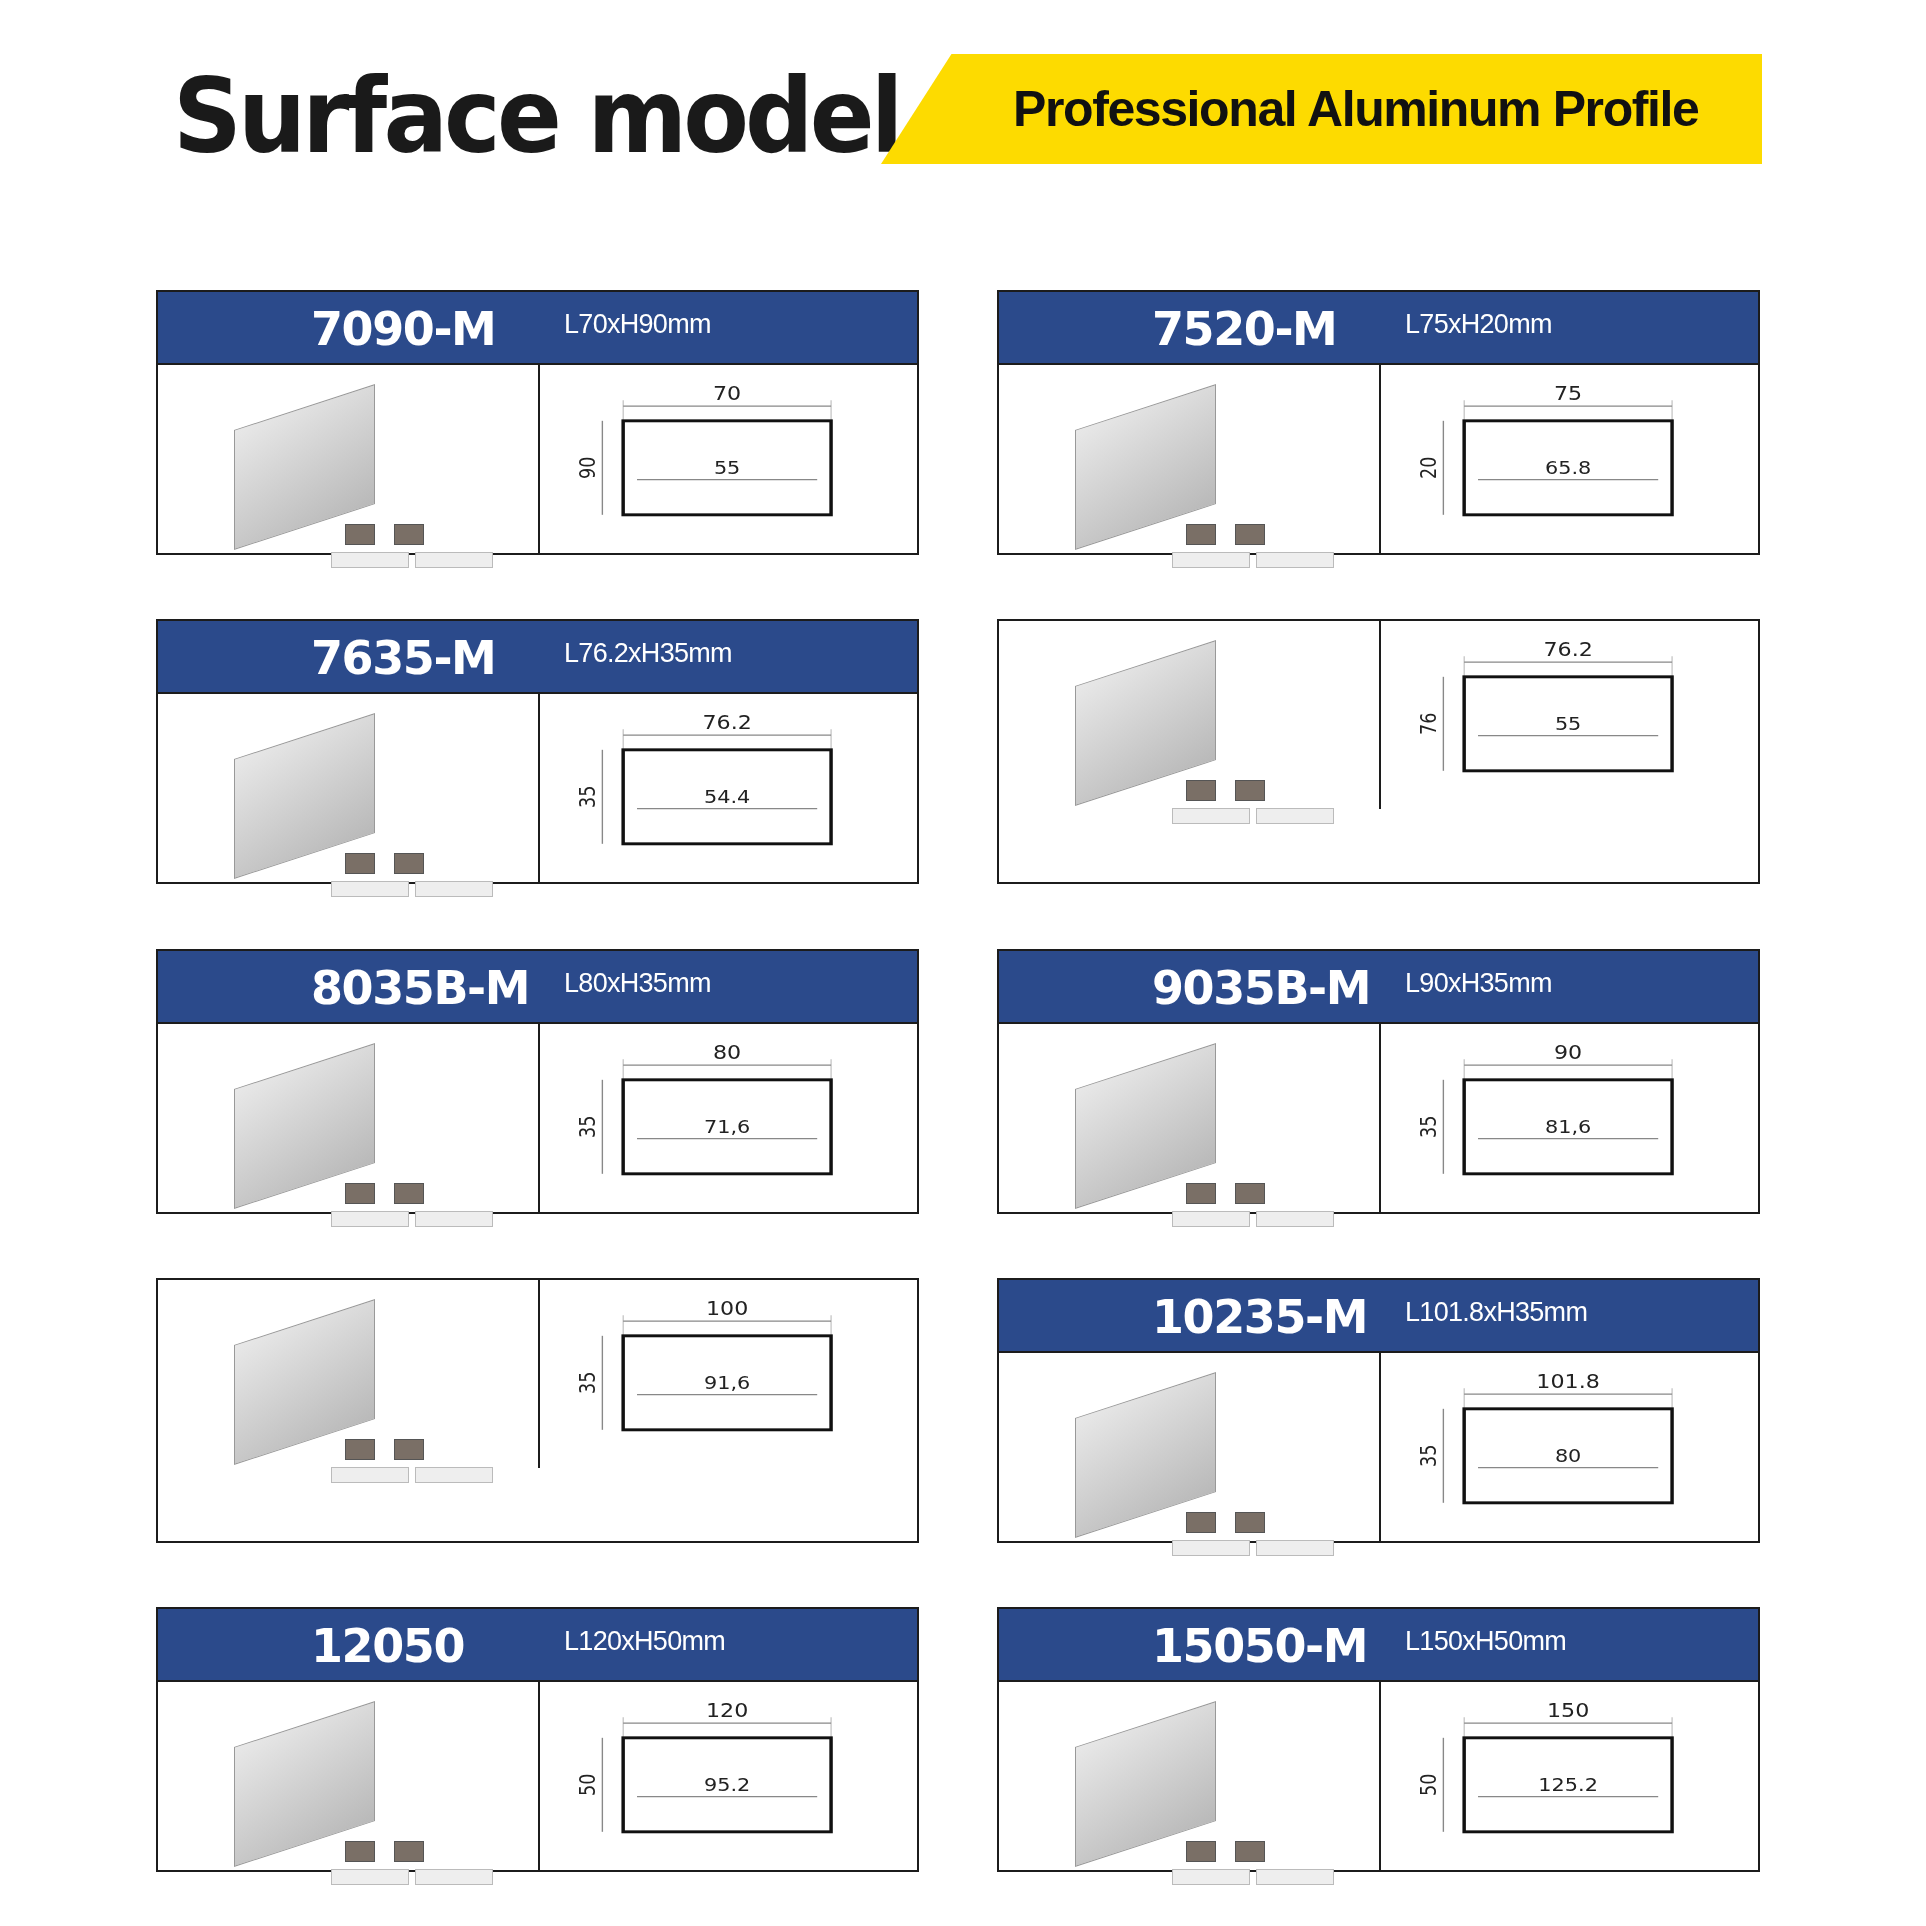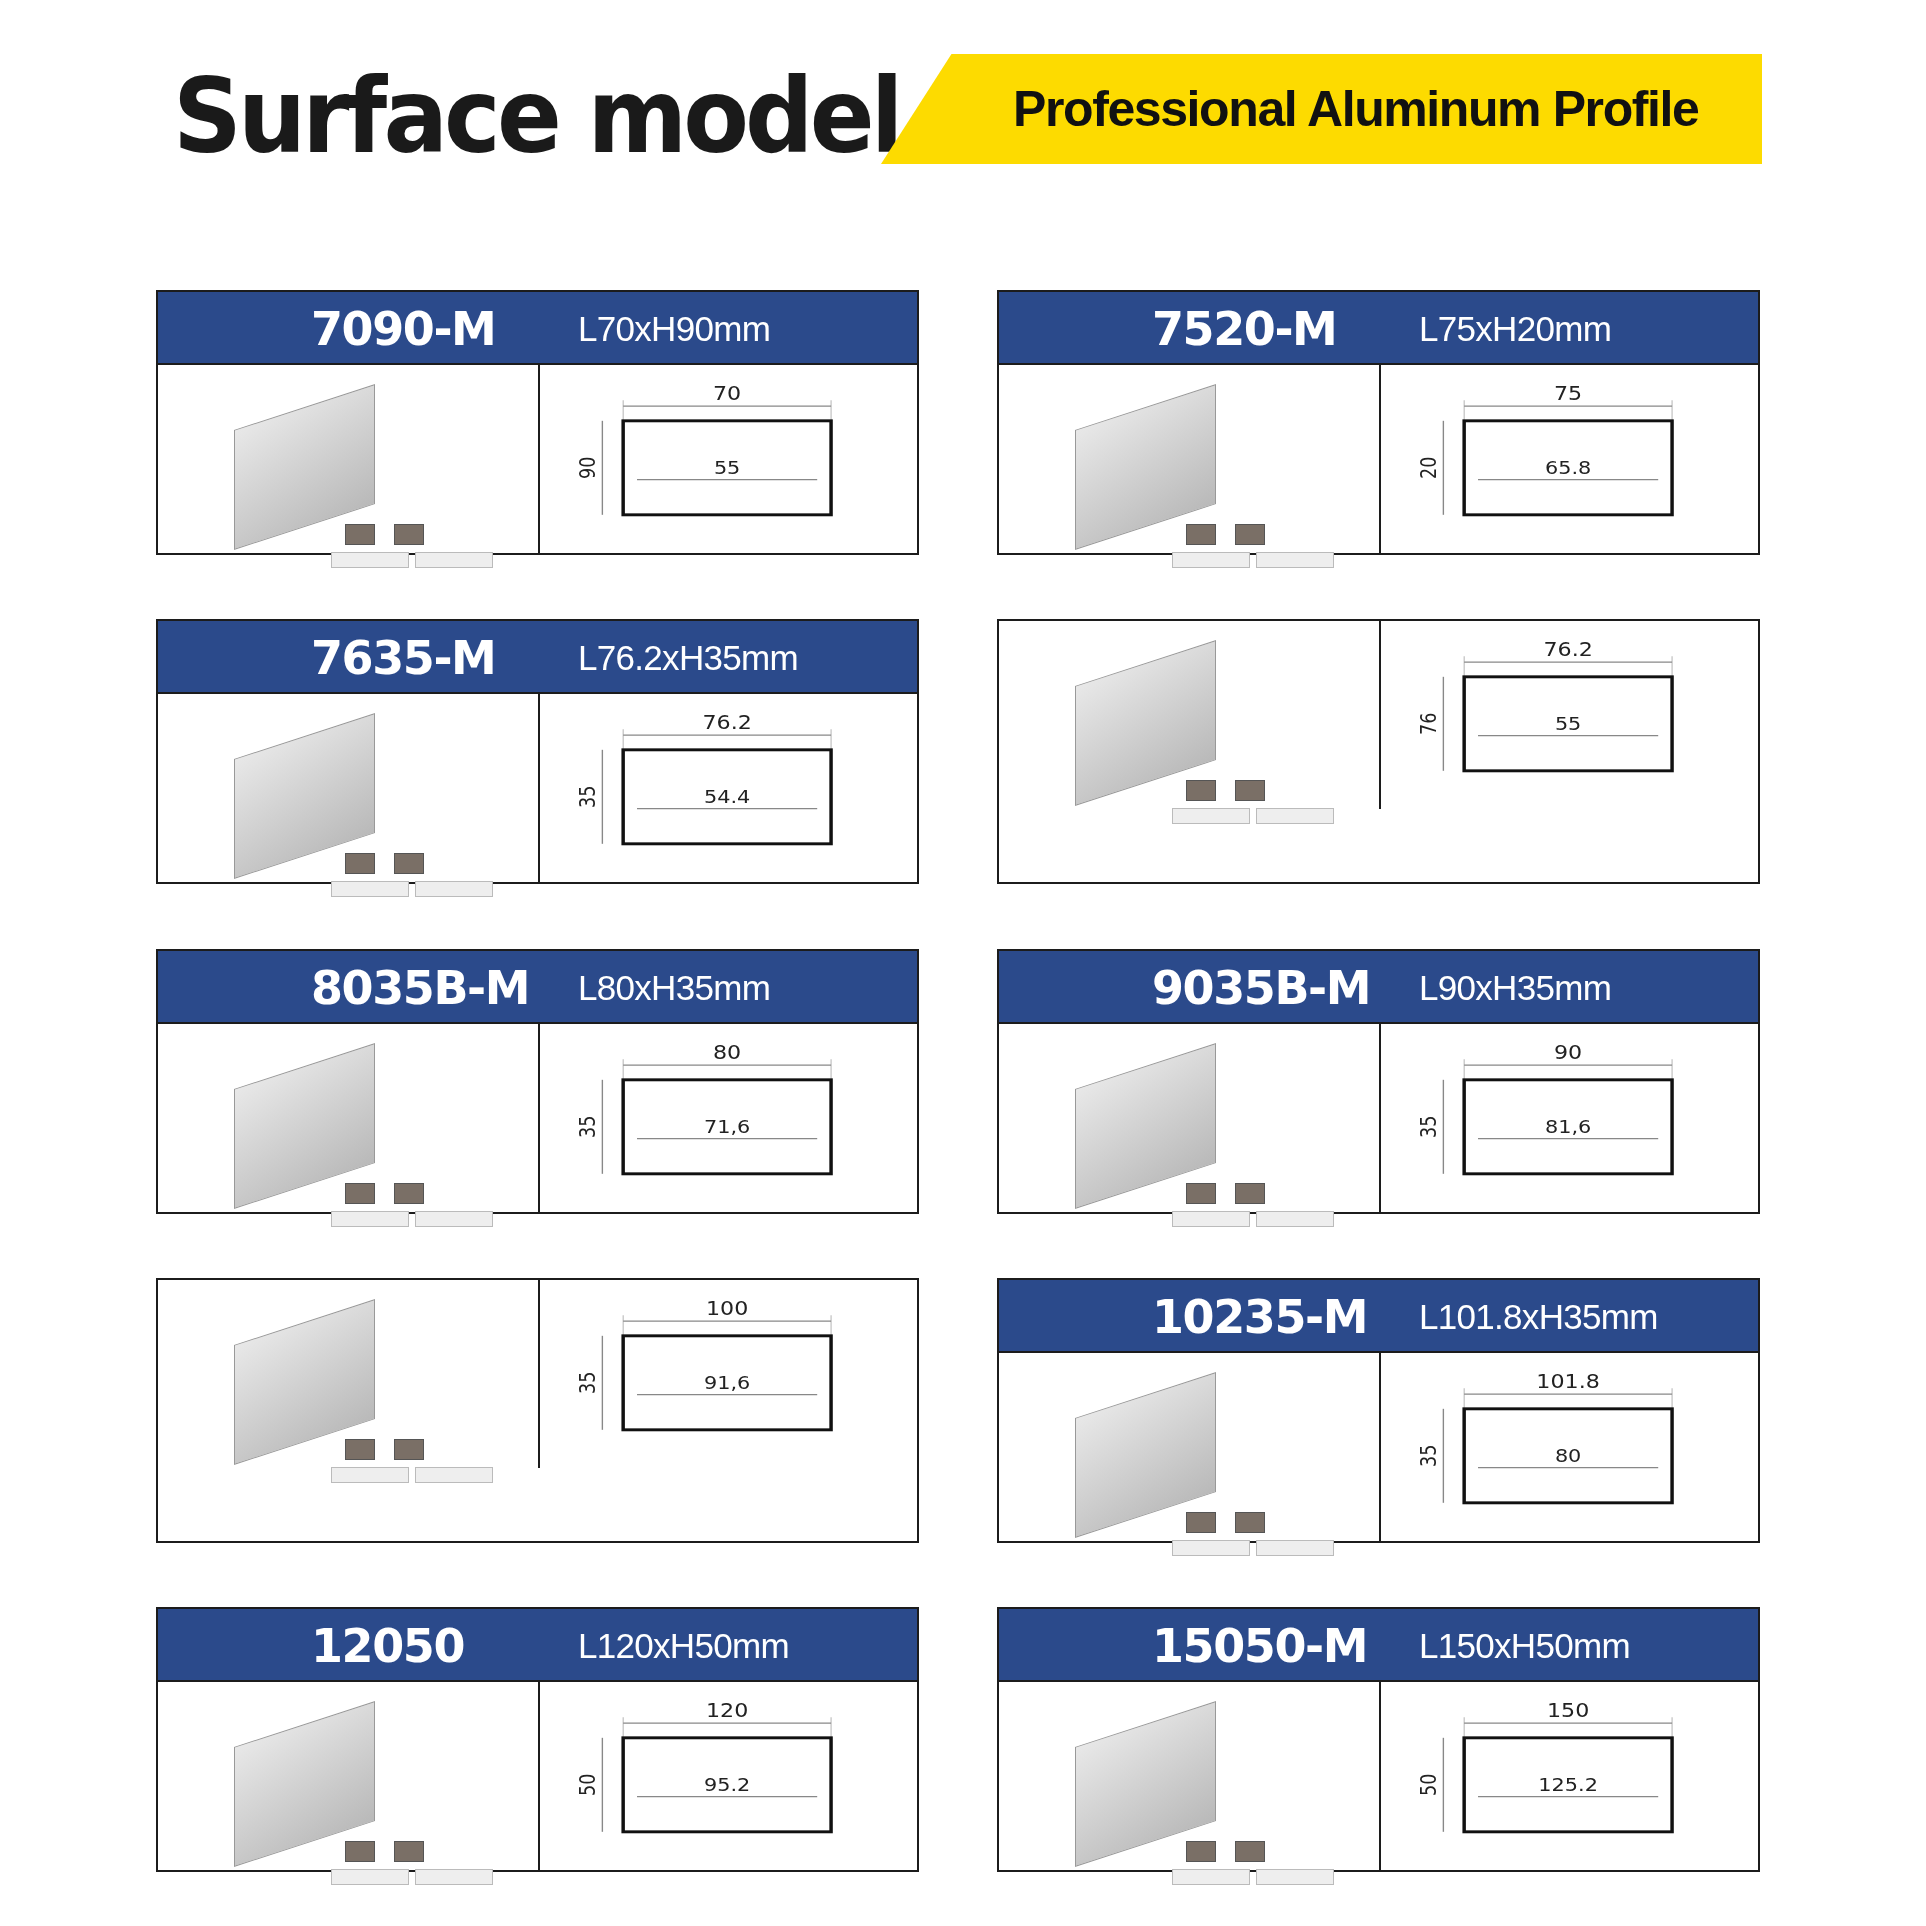--- a/index.html
+++ b/index.html
@@ -3,21 +3,21 @@
 <meta charset="utf-8">
 <style>
   html,body{margin:0;padding:0;background:#fff;}
   body{width:1926px;height:1926px;position:relative;overflow:hidden;font-family:"Liberation Sans",sans-serif;}
   .title{position:absolute;left:173px;top:55px;font-size:104px;font-weight:bold;color:#1a1a1a;letter-spacing:-4.2px;font-family:"DejaVu Sans",sans-serif;transform:scaleX(0.92);transform-origin:left;}
   .banner{position:absolute;left:881px;top:54px;width:881px;height:110px;background:#fddb00;clip-path:polygon(8% 0,100% 0,100% 100%,0 100%);text-align:right;}
   .banner span{position:absolute;left:132px;top:26px;font-size:50px;font-weight:bold;color:#111;letter-spacing:-1.4px;}
   .card{position:absolute;width:763px;height:265px;border:2.8px solid #1c1c1c;box-sizing:border-box;background:#fff;}
   .card .hdr{height:71px;background:#2b4a8b;border-bottom:2.8px solid #1c1c1c;position:relative;color:#fff;}
   .card .model{position:absolute;left:153px;top:9.7px;font-size:46px;font-weight:bold;font-family:"DejaVu Sans",sans-serif;letter-spacing:-1.4px;}
-  .card .dim{position:absolute;left:420px;top:16.6px;font-size:35px;letter-spacing:-0.7px;}
+  .card .dim{position:absolute;left:406px;top:16.6px;font-size:27px;letter-spacing:-0.7px;}
   .card .body{display:flex;height:calc(100% - 73px);}
   .card .photo{width:380px;border-right:2.8px solid #1c1c1c;position:relative;}
   .card .draw{flex:1;position:relative;}
   .prod{position:absolute;background:linear-gradient(160deg,#e8e8e8,#b9b9b9);border:1.4px solid #999;}
   .part{position:absolute;background:#7a6f66;border:0.7px solid #555;}
   .plate{position:absolute;background:#eee;border:0.7px solid #bbb;}
   svg{position:absolute;left:0;top:0;width:100%;height:100%;}
   svg text{font-family:"DejaVu Sans",sans-serif;fill:#222;}
 </style>
 </head>

